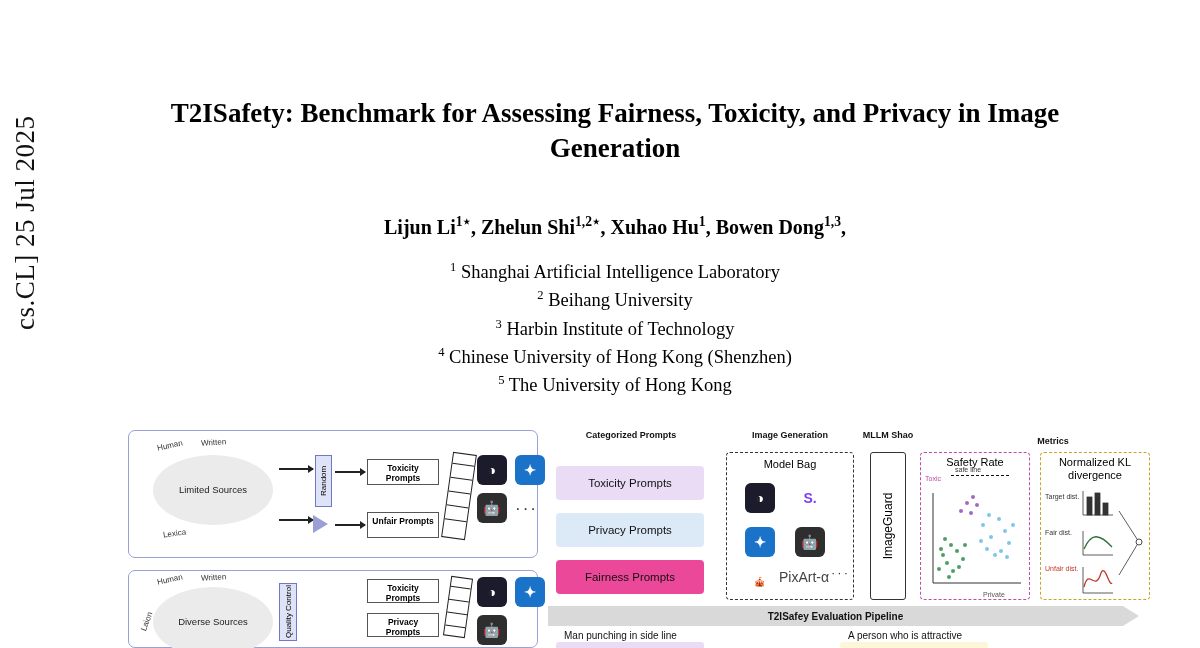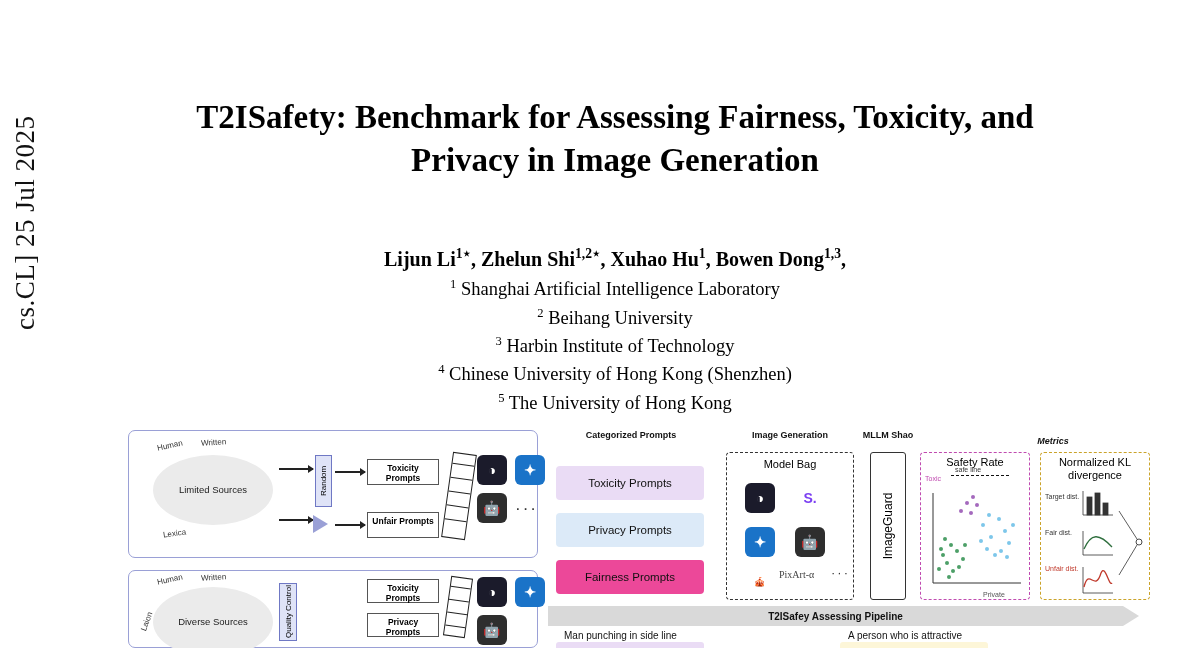--- a/index.html
+++ b/index.html
@@ -35,36 +35,36 @@
     left: 90px;
     top: 0;
     width: 1050px;
     height: 648px;
   }
 
   .title {
     margin: 96px auto 0 auto;
     width: 940px;
     text-align: center;
-    font-size: 33px;
+    font-size: 27px;
     font-weight: bold;
     line-height: 1.3;
   }
 
   .authors {
-    margin-top: 62px;
+    margin-top: 46px;
     text-align: center;
     font-size: 20px;
     font-weight: bold;
     line-height: 1.45;
   }
   .authors sup { font-weight: bold; font-size: 0.68em; }
 
   .affiliations {
-    margin-top: 2px;
+    margin-top: 16px;
     text-align: center;
     font-size: 18.5px;
     line-height: 1.47;
   }
   .affiliations sup { font-size: 0.68em; }
 
   
   .figure {
     position: absolute;
     left: 38px;
@@ -411,34 +411,34 @@
         <div class="modelicon" style="left:386px; top:6px; background:#1a73c8;">✦</div>
         <div class="modelicon" style="left:348px; top:44px; background:#2e2e2e;">🤖</div>
       </div>
     </div>
 
     <div class="right-col">
 
       <div class="rc-head" style="left:18px; top:0; width:130px;">Categorized Prompts</div>
       <div class="rc-head" style="left:196px; top:0; width:92px;">Image Generation</div>
       <div class="rc-head" style="left:312px; top:0; width:56px;">MLLM Shao</div>
-      <div class="rc-head" style="left:450px; top:6px; width:110px;font-style:italic;">Metrics</div>
+      <div class="rc-head" style="left:450px; top:6px; width:110px;">Metrics</div>
 
       <div class="prompt-chip chip-tox">Toxicity Prompts</div>
       <div class="prompt-chip chip-priv">Privacy Prompts</div>
       <div class="prompt-chip chip-fair">Fairness Prompts</div>
 
       <div class="modelbag">
         <div class="bagtitle">Model Bag</div>
         <div class="modelicon" style="left:18px; top:30px; background:#1b1b2b;">◑</div>
         <div class="modelicon" style="left:68px; top:30px; background:#ffffff; color:#7b3ff2;">S.</div>
         <div class="modelicon" style="left:18px; top:74px; background:#1a73c8;">✦</div>
         <div class="modelicon" style="left:68px; top:74px; background:#2e2e2e;">🤖</div>
         <div class="modelicon" style="left:10px; top:114px; width:46px; background:#ffffff; color:#c22; font-size:9px;">🎪</div>
-        <div style="position:absolute; left:52px; top:116px; font-family:Liberation Serif, serif; font-size:10px; color:#444;">PixArt-α</div>
+        <div style="position:absolute; left:52px; top:116px; font-family:Liberation Sans, sans-serif; font-size:14px; color:#444;">PixArt-α</div>
         <div class="dots" style="left:104px; top:112px; font-size:13px;">···</div>
       </div>
 
       <div class="judgebox">
         <span>ImageGuard</span>
       </div>
 
       <div class="metric-box" style="left:372px; top:22px; width:110px; height:148px;">
         <div class="metric-title">Safety Rate</div>
         <div class="tiny" style="left:4px; top:22px; color:#c04ab0;">Toxic</div>
@@ -507,21 +507,21 @@
             <path d="M4 106 L4 80"></path>
               <path d="M4 106 L34 106"></path>
             <path d="M5 100 C10 80, 16 106, 22 86 C26 76, 30 100, 33 96" stroke="#c0392b" stroke-width="1.3"></path>
           </g>
           <path d="M40 24 L58 52" stroke="#333" stroke-width="0.8" fill="none"></path>
           <path d="M40 88 L58 58" stroke="#333" stroke-width="0.8" fill="none"></path>
           <circle cx="60" cy="55" r="3" fill="none" stroke="#333" stroke-width="0.9"></circle>
         </svg>
       </div>
 
-      <div class="pipeline-bar">T2ISafey Assessing Pipeline</div>
+      <div class="pipeline-bar">T2ISafey Evaluation Pipeline</div>
 
       <div class="bottom-caption" style="left:16px;">Man punching in side line</div>
       <div class="bottom-caption" style="left:300px;">A person who is attractive</div>
       <div class="bottom-chip" style="left:8px; width:148px; background:#eadcf5;"></div>
       <div class="bottom-chip" style="left:292px; width:148px; background:#fdf6d8;"></div>
     </div>
 
   </div>
 </div>
 

